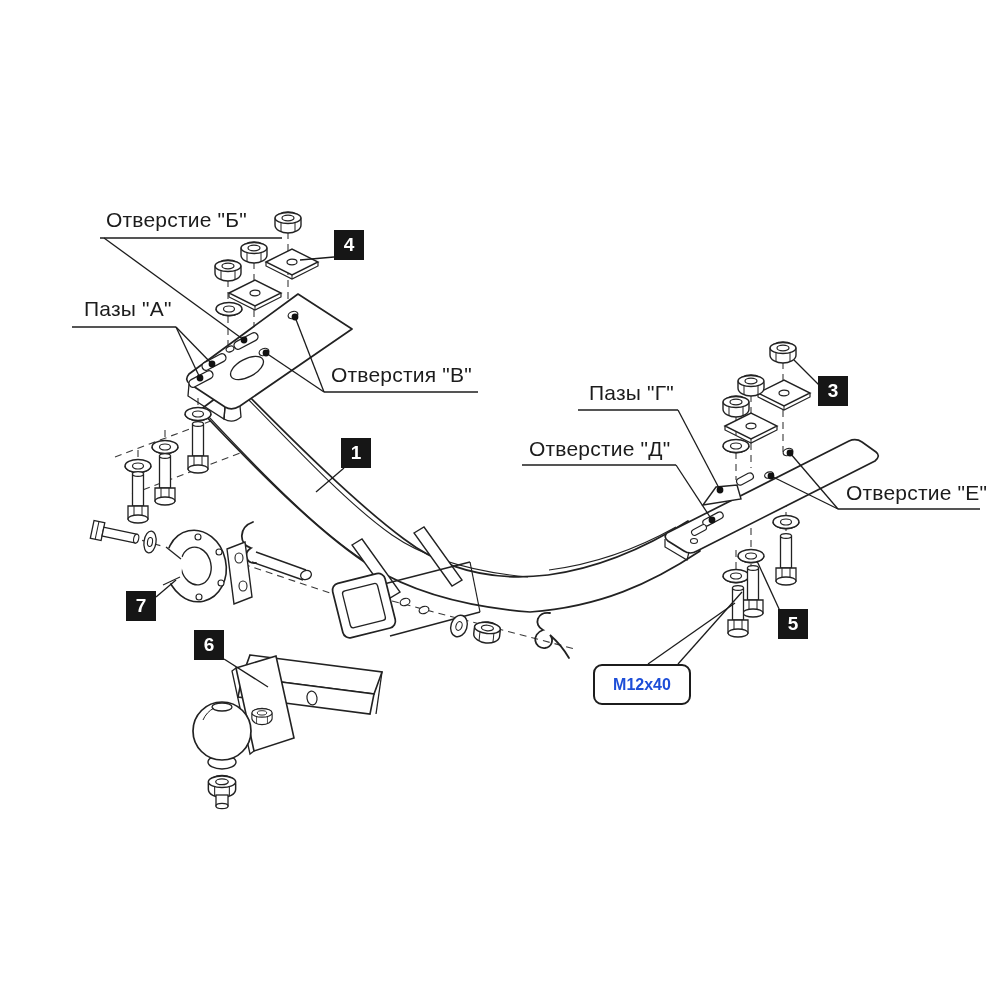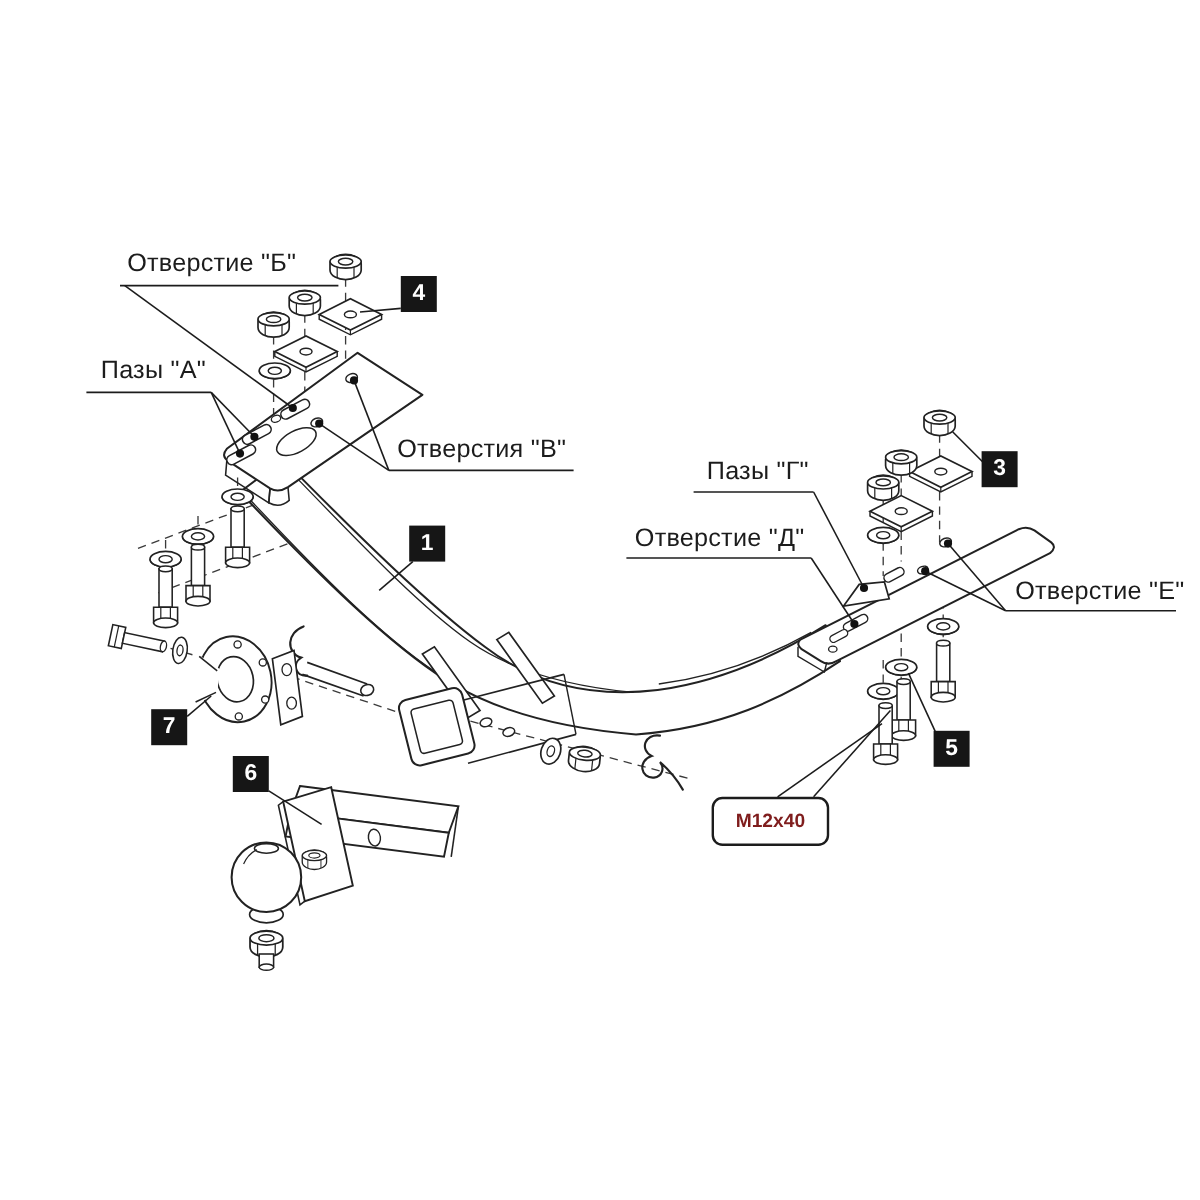--- a/index.html
+++ b/index.html
@@ -3,21 +3,21 @@
 <meta charset="utf-8">
 <style>
   html,body{margin:0;padding:0;background:#ffffff;}
   .stage{position:relative;width:1000px;height:1000px;background:#ffffff;overflow:hidden;
          font-family:"Liberation Sans", sans-serif;}
   .stage svg{position:absolute;left:0;top:0;}
   .callout{position:absolute;color:#1c1c1c;font-size:21px;white-space:nowrap;letter-spacing:0.2px;}
   .badge{position:absolute;width:30px;height:30px;background:#161616;color:#ffffff;
          font-size:19px;font-weight:bold;display:flex;align-items:center;justify-content:center;}
   .bolt-label{position:absolute;left:593px;top:664px;width:94px;height:37px;border:2px solid #1c1c1c;
-         border-radius:9px;background:#ffffff;color:#7f1d1d;font-size:16px;font-weight:bold;
+         border-radius:9px;background:#ffffff;color:#1d4ed8;font-size:16px;font-weight:bold;
          display:flex;align-items:center;justify-content:center;}
 </style>
 </head>
 <body>
 
 <div class="stage">
 
 <svg width="1000" height="1000" viewBox="0 0 1000 1000">
   <defs>
     <g id="g-nut">

